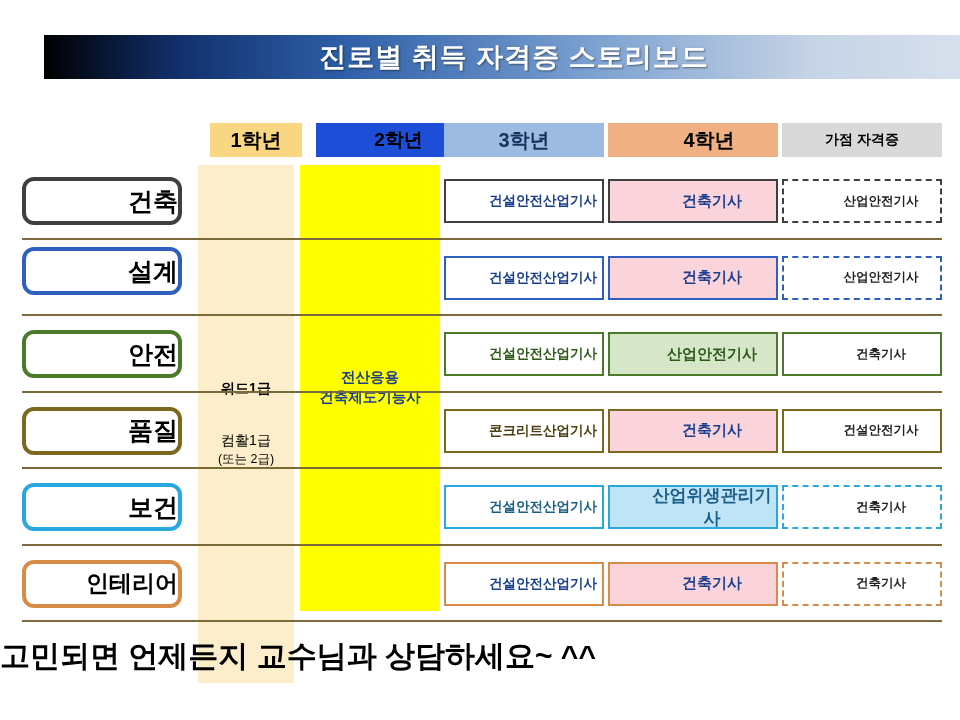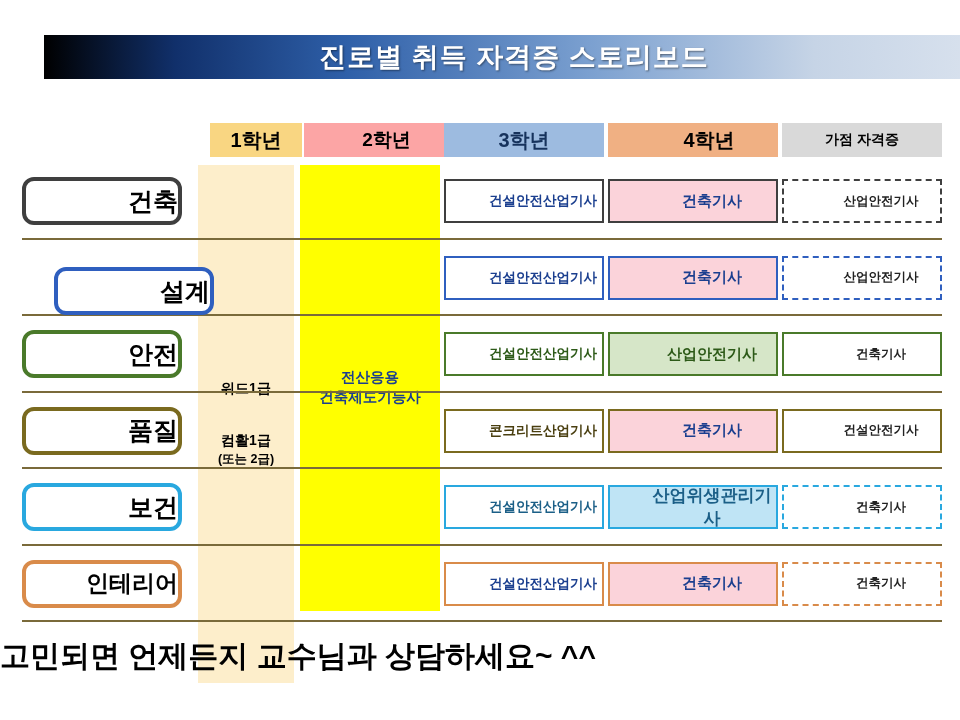--- a/index.html
+++ b/index.html
@@ -40,35 +40,35 @@
   .col-head {
     position: absolute;
     height: 34px;
     display: flex;
     align-items: center;
     justify-content: center;
     font-weight: bold;
     box-sizing: border-box;
   }
   #head-y1 { left: 198px; top: 123px; width: 92px; background: #f9d682; color: #000; font-size: 20px; margin-left: 12px; }
-  #head-y2 { left: 304px; top: 123px; width: 165px; background: #fca5a5; color: #000; font-size: 19px; }
+  #head-y2 { left: 316px; top: 123px; width: 165px; background: #1d4ed8; color: #000; font-size: 19px; }
   #head-y3 { left: 444px; top: 123px; width: 160px; background: #9dbbe0; color: #16325c; font-size: 20px; }
   #head-y4 { left: 608px; top: 123px; width: 170px; background: #f0b083; color: #000; font-size: 20px; padding-left: 32px; }
   #head-bonus { left: 782px; top: 123px; width: 160px; background: #d9d9d9; color: #000; font-size: 14px; }
 
   
   #band-y1 {
     position: absolute;
     left: 198px; top: 165px; width: 96px; height: 518px;
     background: #fdeecb;
     box-sizing: border-box;
     display: flex; flex-direction: column; align-items: center; justify-content: center;
   }
   #band-y1 .b1 { font-size: 14px; font-weight: bold; color: #000; margin-bottom: 34px; }
-  #band-y1 .b2 { font-size: 14px; font-weight: bold; color: #000; line-height: 1.25; text-align: center; }
+  #band-y1 .b2 { font-size: 14px; font-weight: normal; color: #000; line-height: 1.25; text-align: center; }
   #band-y1 .b2 .sub { font-size: 12.5px; }
 
   #band-y2 {
     position: absolute;
     left: 300px; top: 165px; width: 140px; height: 446px;
     background: #ffff00;
     box-sizing: border-box;
     display: flex; align-items: center; justify-content: center;
   }
   #band-y2 .txt {
@@ -162,21 +162,21 @@
     <div class="cell y3" style="top: 179.25px; border: 2px solid rgb(63, 63, 63); color: rgb(27, 63, 143);">
       <span>건설안전산업기사</span>
     </div>
     <div class="cell y4" style="top: 179.25px; border: 2px solid rgb(63, 63, 63); color: rgb(27, 63, 143); font-size: 15px;">
       <span>건축기사</span>
     </div>
     <div class="cell bonus" style="top: 179.25px; border: 2px dashed rgb(63, 63, 63); color: rgb(34, 34, 34);">
       <span>산업안전기사</span>
     </div>
     <div class="row-sep" style="top: 314px; border-top-color: rgb(122, 106, 58);"></div>
-    <div class="row-label" style="top: 267px; border: 4px solid rgb(47, 95, 191); margin-left: 32px;">
+    <div class="row-label" style="top: 247px; border: 4px solid rgb(47, 95, 191);">
       <span>설계</span>
     </div>
     <div class="cell y3" style="top: 255.75px; border: 2px solid rgb(47, 95, 191); color: rgb(27, 63, 143);">
       <span>건설안전산업기사</span>
     </div>
     <div class="cell y4" style="top: 255.75px; border: 2px solid rgb(47, 95, 191); color: rgb(27, 63, 143); font-size: 15px;">
       <span>건축기사</span>
     </div>
     <div class="cell bonus" style="top: 255.75px; border: 2px dashed rgb(47, 95, 191); color: rgb(34, 34, 34);">
       <span>산업안전기사</span>

